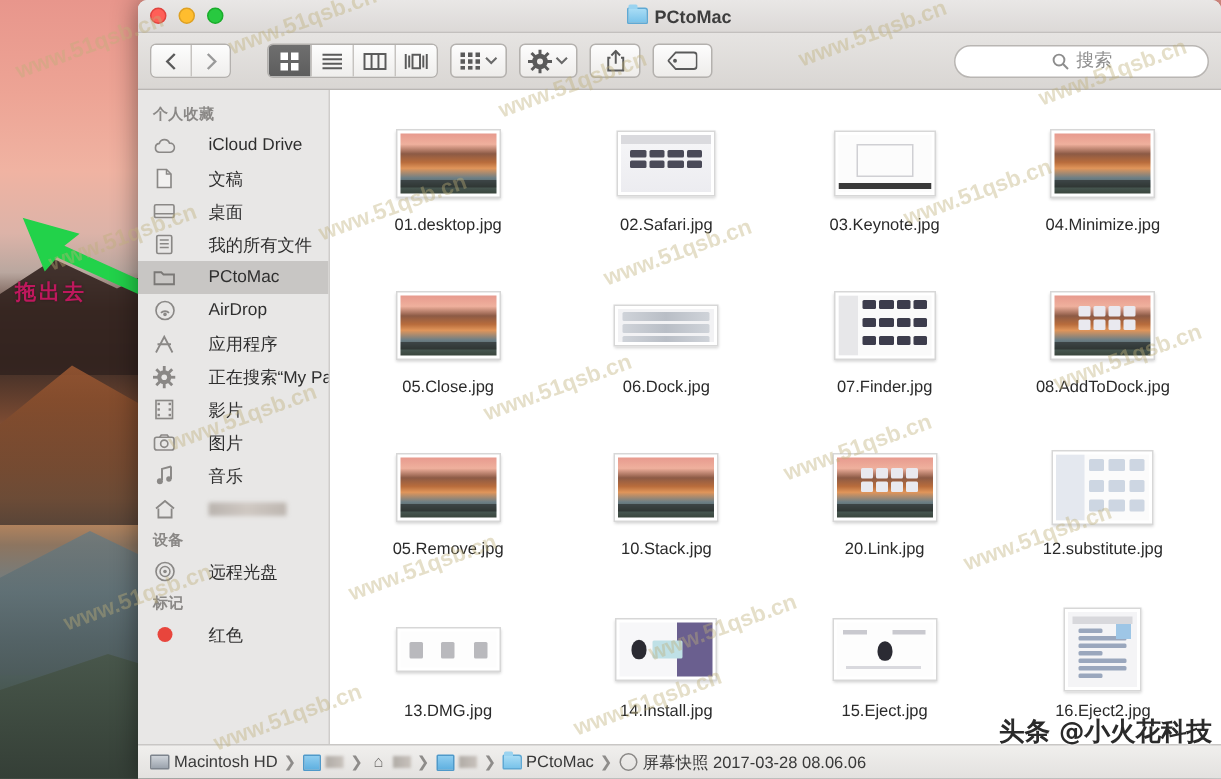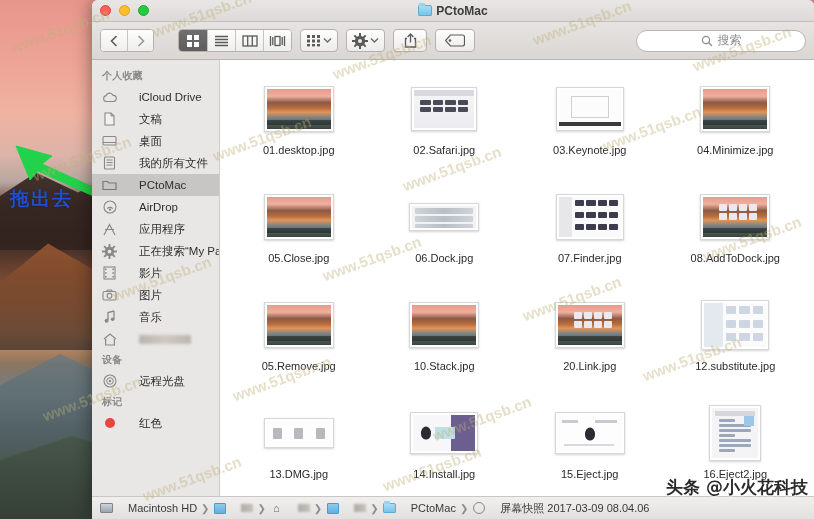--- a/index.html
+++ b/index.html
@@ -44,21 +44,21 @@
   }
   .ridge.r4 {
     top: 420px; height: 100px;
     clip-path: polygon(0 40%, 24% 16%, 48% 38%, 72% 14%, 100% 34%, 100% 100%, 0 100%);
     background: linear-gradient(to bottom, #4b5a4c, #343e36);
     opacity: .9;
   }
   #arrow-svg { position: absolute; left: 8px; top: 130px; }
   #annotation-label {
     position: absolute; left: 10px; top: 186px;
-    color: #1d4ed8; font-size: 19px; letter-spacing: 2px;
+    color: #be185d; font-size: 14px; letter-spacing: 2px;
     font-weight: bold;
     text-shadow: 0 0 2px rgba(0,0,0,.35);
     font-family: "DejaVu Sans", sans-serif;
   }
 
   
   #finder {
     position: absolute; left: 92px; top: 0; width: 722px; height: 519px;
     background: #ececec;
     border-radius: 6px 6px 0 0;
@@ -252,21 +252,21 @@
 
   
   #pathbar {
     height: 23px; flex: 0 0 23px;
     background: linear-gradient(to bottom,#f0efed,#e3e1df);
     border-top: 1px solid #c9c7c5;
     display: flex; align-items: center; gap: 3px;
     padding-left: 8px; font-size: 11px; color: #393939;
     overflow: hidden; white-space: nowrap;
   }
-  .pb-item { display: flex; align-items: center; gap: 15px; }
+  .pb-item { display: flex; align-items: center; gap: 3px; }
   .pb-sep { color: #8e8c8a; font-size: 10px; margin: 0 1px; }
   .pb-ico { width: 13px; height: 13px; display: flex; align-items: center; justify-content: center; }
   .pb-blur {
     display: inline-block; width: 12px; height: 8px;
     background: linear-gradient(90deg,#b0aba6,#c8c2bc);
     filter: blur(1.1px);
   }
   .disk-ico {
     width: 13px; height: 10px; background: linear-gradient(to bottom,#cfd4da,#9ba3ad);
     border: .5px solid #7d848d; border-radius: 1px;
@@ -853,21 +853,21 @@
         <span class="pb-ico">
           <span class="folder-ico-sm" style="width:13px;height:10px"></span>
         </span>
         <span>PCtoMac</span>
       </span>
       <span class="pb-sep">❯</span>
       <span class="pb-item">
         <span class="pb-ico">
           <span class="shot-ico"></span>
         </span>
-        <span>屏幕快照 2017-03-09 08.04.06</span>
+        <span>屏幕快照 2017-03-28 08.06.06</span>
       </span>
     </div>
 </div>
 
 <div class="wm" style="left:8px;  top:22px;">www.51qsb.cn</div>
 <div class="wm" style="left:150px;top:6px;">www.51qsb.cn</div>
 <div class="wm" style="left:330px;top:48px;">www.51qsb.cn</div>
 <div class="wm" style="left:530px;top:14px;">www.51qsb.cn</div>
 <div class="wm" style="left:690px;top:40px;">www.51qsb.cn</div>
 <div class="wm" style="left:30px; top:150px;">www.51qsb.cn</div>

